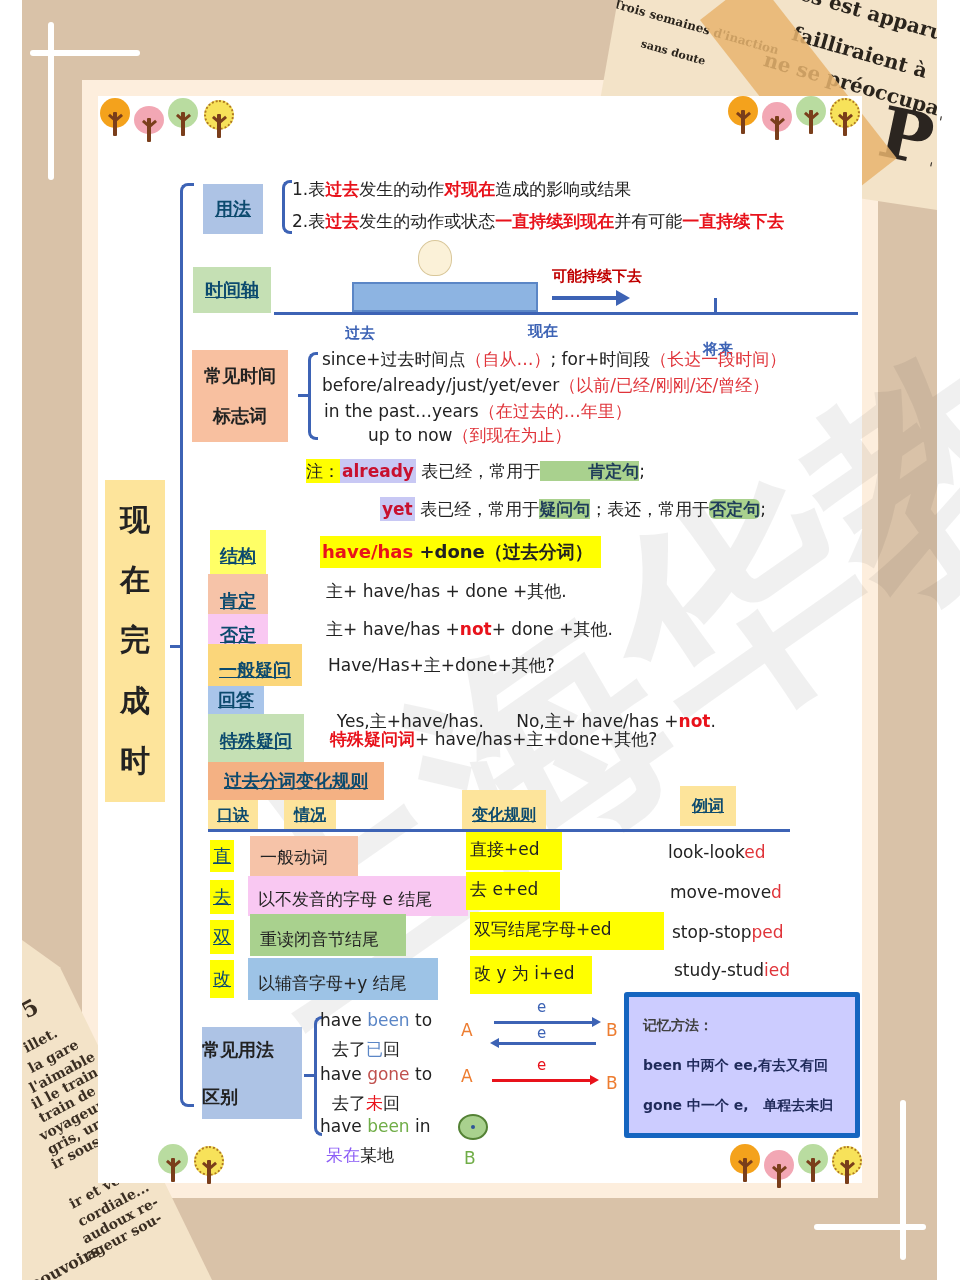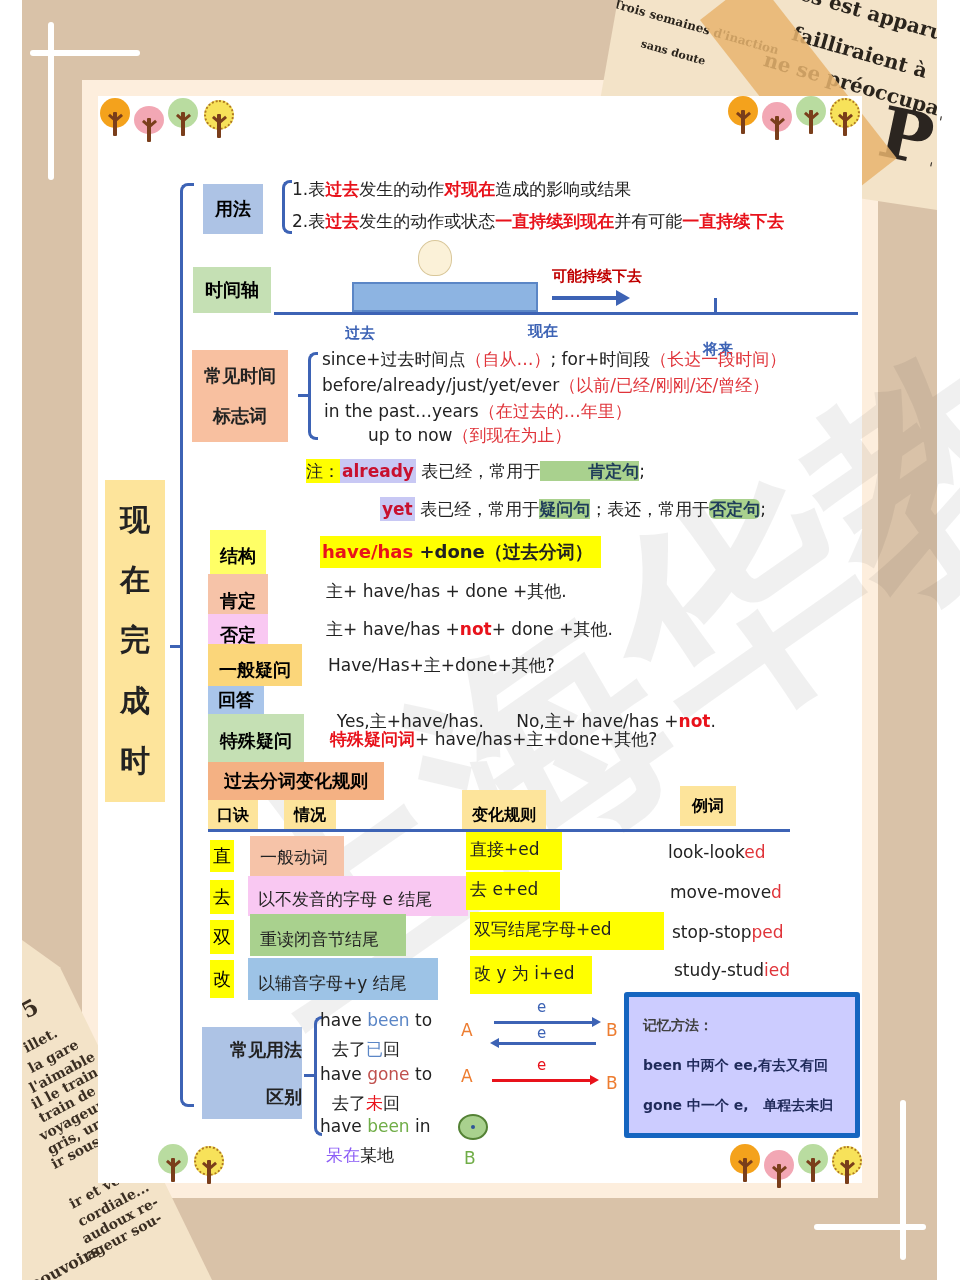--- a/index.html
+++ b/index.html
@@ -19,21 +19,21 @@
     clip-path: polygon(0 0, 20% 8%, 100% 100%, 0 100%); overflow: hidden; }
   .news-bl span { position: absolute; color: #3a2e22; font-family: "DejaVu Serif", serif; font-weight: bold; font-size: 14px; transform: rotate(-28deg); white-space: nowrap; }
   .watermark { left: 120px; top: 380px; font-size: 240px; color: rgba(0,0,0,0.06); transform: rotate(-35deg); font-weight: bold; white-space: nowrap; pointer-events: none; }
 
   .tree { position: absolute; width: 34px; height: 40px; }
   .tree .crown { position: absolute; left: 2px; top: 0; width: 30px; height: 30px; border-radius: 50%; }
   .tree .trunk { position: absolute; left: 15px; top: 14px; width: 4px; height: 24px; background: #7a3e1b; border-radius: 1px; }
   .tree .br1 { position: absolute; left: 10px; top: 18px; width: 8px; height: 3px; background: #7a3e1b; transform: rotate(40deg); }
   .tree .br2 { position: absolute; left: 17px; top: 18px; width: 8px; height: 3px; background: #7a3e1b; transform: rotate(-40deg); }
 
-  .lbl { position: absolute; font-weight: bold; font-size: 18px; color: #000000; display: flex; align-items: center; justify-content: center; }
+  .lbl { position: absolute; font-weight: bold; font-size: 18px; color: #0c4a6e; display: flex; align-items: center; justify-content: center; text-decoration: underline; }
   .txt { position: absolute; font-size: 17px; color: #222; white-space: nowrap; }
   .red { color: #e8121b; font-weight: bold; }
   .redn { color: #e0343a; }
   .hl-y { background: #ffff00; }
   .bracket { position: absolute; border: 3px solid #3d63b5; border-right: none; border-radius: 8px 0 0 8px; }
   .hline { position: absolute; height: 3px; background: #3d63b5; }
   .vline { position: absolute; width: 3px; background: #3d63b5; }
 </style>
 </head>
 <body>
@@ -248,40 +248,40 @@
 </div>
 
 <div class="lbl" style="left:208px;top:762px;width:176px;height:38px;background:#f4b183;">过去分词变化规则</div>
 <div class="lbl" style="left:208px;top:800px;width:50px;height:30px;background:#fde49b;font-size:16px;">口诀</div>
 <div class="lbl" style="left:284px;top:800px;width:52px;height:30px;background:#fde49b;font-size:16px;">情况</div>
 <div class="lbl" style="left:462px;top:790px;width:84px;height:40px;background:#fde49b;font-size:16px;padding-top:10px;">变化规则</div>
 <div class="lbl" style="left:680px;top:786px;width:56px;height:40px;background:#fde49b;font-size:16px;">例词</div>
 <div class="hline" style="left:208px;top:829px;width:582px;"></div>
 
 <div class="lbl" style="left:210px;top:840px;width:24px;height:32px;background:#ffff00;font-weight:normal;">直</div>
-<div class="txt" style="left:250px;top:836px;height:40px;width:94px;background:#f6c3a8;padding:10px 10px;">一般动词</div>
+<div class="txt" style="left:250px;top:836px;height:40px;width:108px;background:#f6c3a8;padding:10px 10px;">一般动词</div>
 <div class="txt" style="left:466px;top:832px;height:38px;width:96px;background:#ffff00;padding:6px 4px;">直接+ed</div>
 <div class="txt" style="left:668px;top:842px;"><span>look-look</span><span class="redn">ed</span></div>
 
 <div class="lbl" style="left:210px;top:880px;width:24px;height:34px;background:#ffff00;font-weight:normal;">去</div>
 <div class="txt" style="left:248px;top:876px;height:40px;width:220px;background:#f9c8f2;padding:12px 10px;">以不发音的字母 e 结尾</div>
 <div class="txt" style="left:466px;top:872px;height:38px;width:94px;background:#ffff00;padding:6px 4px;">去 e+ed</div>
 <div class="txt" style="left:670px;top:882px;"><span>move-move</span><span class="redn">d</span></div>
 
 <div class="lbl" style="left:210px;top:920px;width:24px;height:34px;background:#ffff00;font-weight:normal;">双</div>
 <div class="txt" style="left:250px;top:914px;height:42px;width:156px;background:#a9d18e;padding:14px 10px;">重读闭音节结尾</div>
 <div class="txt" style="left:470px;top:912px;height:38px;width:194px;background:#ffff00;padding:6px 4px;">双写结尾字母+ed</div>
 <div class="txt" style="left:672px;top:922px;"><span>stop-stop</span><span class="redn">ped</span></div>
 
 <div class="lbl" style="left:210px;top:960px;width:24px;height:38px;background:#ffff00;font-weight:normal;">改</div>
 <div class="txt" style="left:248px;top:958px;height:42px;width:190px;background:#9dc3e6;padding:14px 10px;">以辅音字母+y 结尾</div>
 <div class="txt" style="left:470px;top:956px;height:38px;width:122px;background:#ffff00;padding:6px 4px;">改 y 为 i+ed</div>
 <div class="txt" style="left:674px;top:960px;"><span>study-stud</span><span class="redn">ied</span></div>
 
-<div class="abs" style="left:202px;top:1027px;width:100px;height:92px;background:#adc3e5;display:flex;flex-direction:column;justify-content:space-around;align-items:flex-end;padding:8px 0;gap:18px;">
+<div class="abs" style="left:202px;top:1027px;width:100px;height:92px;background:#adc3e5;display:flex;flex-direction:column;justify-content:space-around;align-items:flex-start;padding:8px 0;gap:18px;">
   <span style="font-weight:bold;font-size:18px;">常见用法</span>
   <span style="font-weight:bold;font-size:18px;">区别</span>
 </div>
 <div class="bracket" style="left:314px;top:1016px;width:8px;height:120px;"></div>
 <div class="hline" style="left:304px;top:1074px;width:10px;"></div>
 
 <div class="txt" style="left:320px;top:1010px;">
   <span>have </span><span style="color:#5b86c6;">been</span><span> to</span>
 </div>
 <div class="txt" style="left:332px;top:1038px;">

